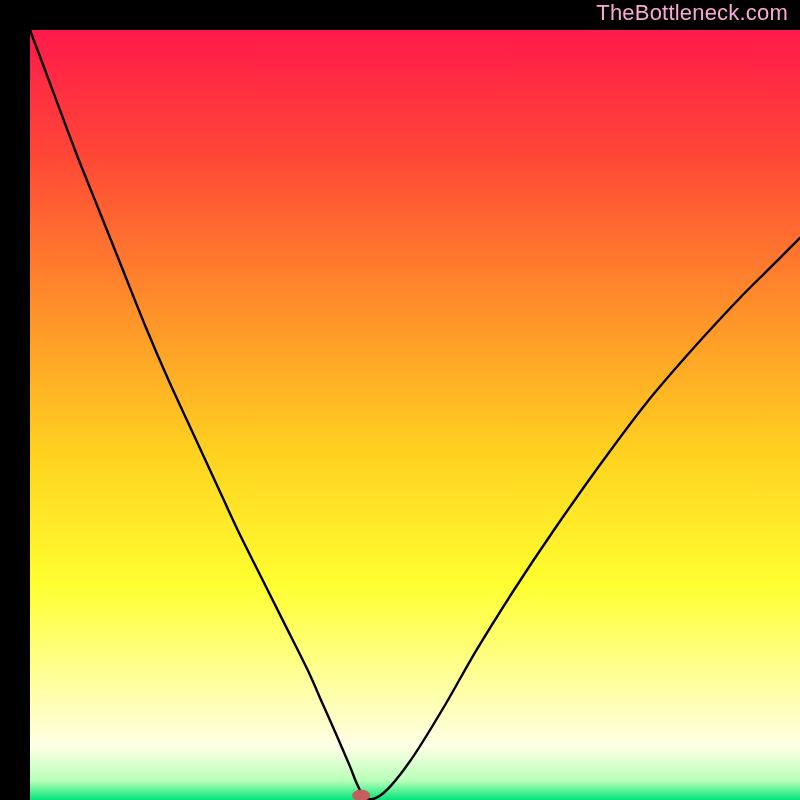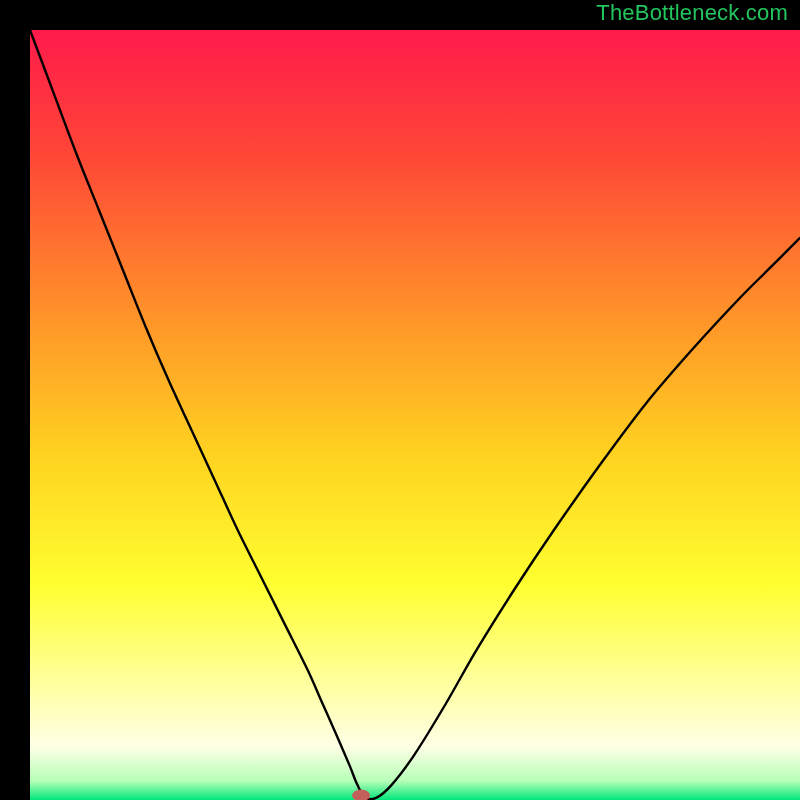--- a/index.html
+++ b/index.html
@@ -23,21 +23,21 @@
     position: absolute;
     left: 15px;
     top: 15px;
     width: 770px;
     height: 770px;
   }
   .watermark {
     position: absolute;
     top: 0px;
     right: 12px;
-    color: #22c55e;
+    color: #f9a8d4;
     font-size: 22px;
     font-weight: 500;
     letter-spacing: 0.2px;
     user-select: none;
   }
   svg {
     display: block;
   }
 </style>
 </head>

